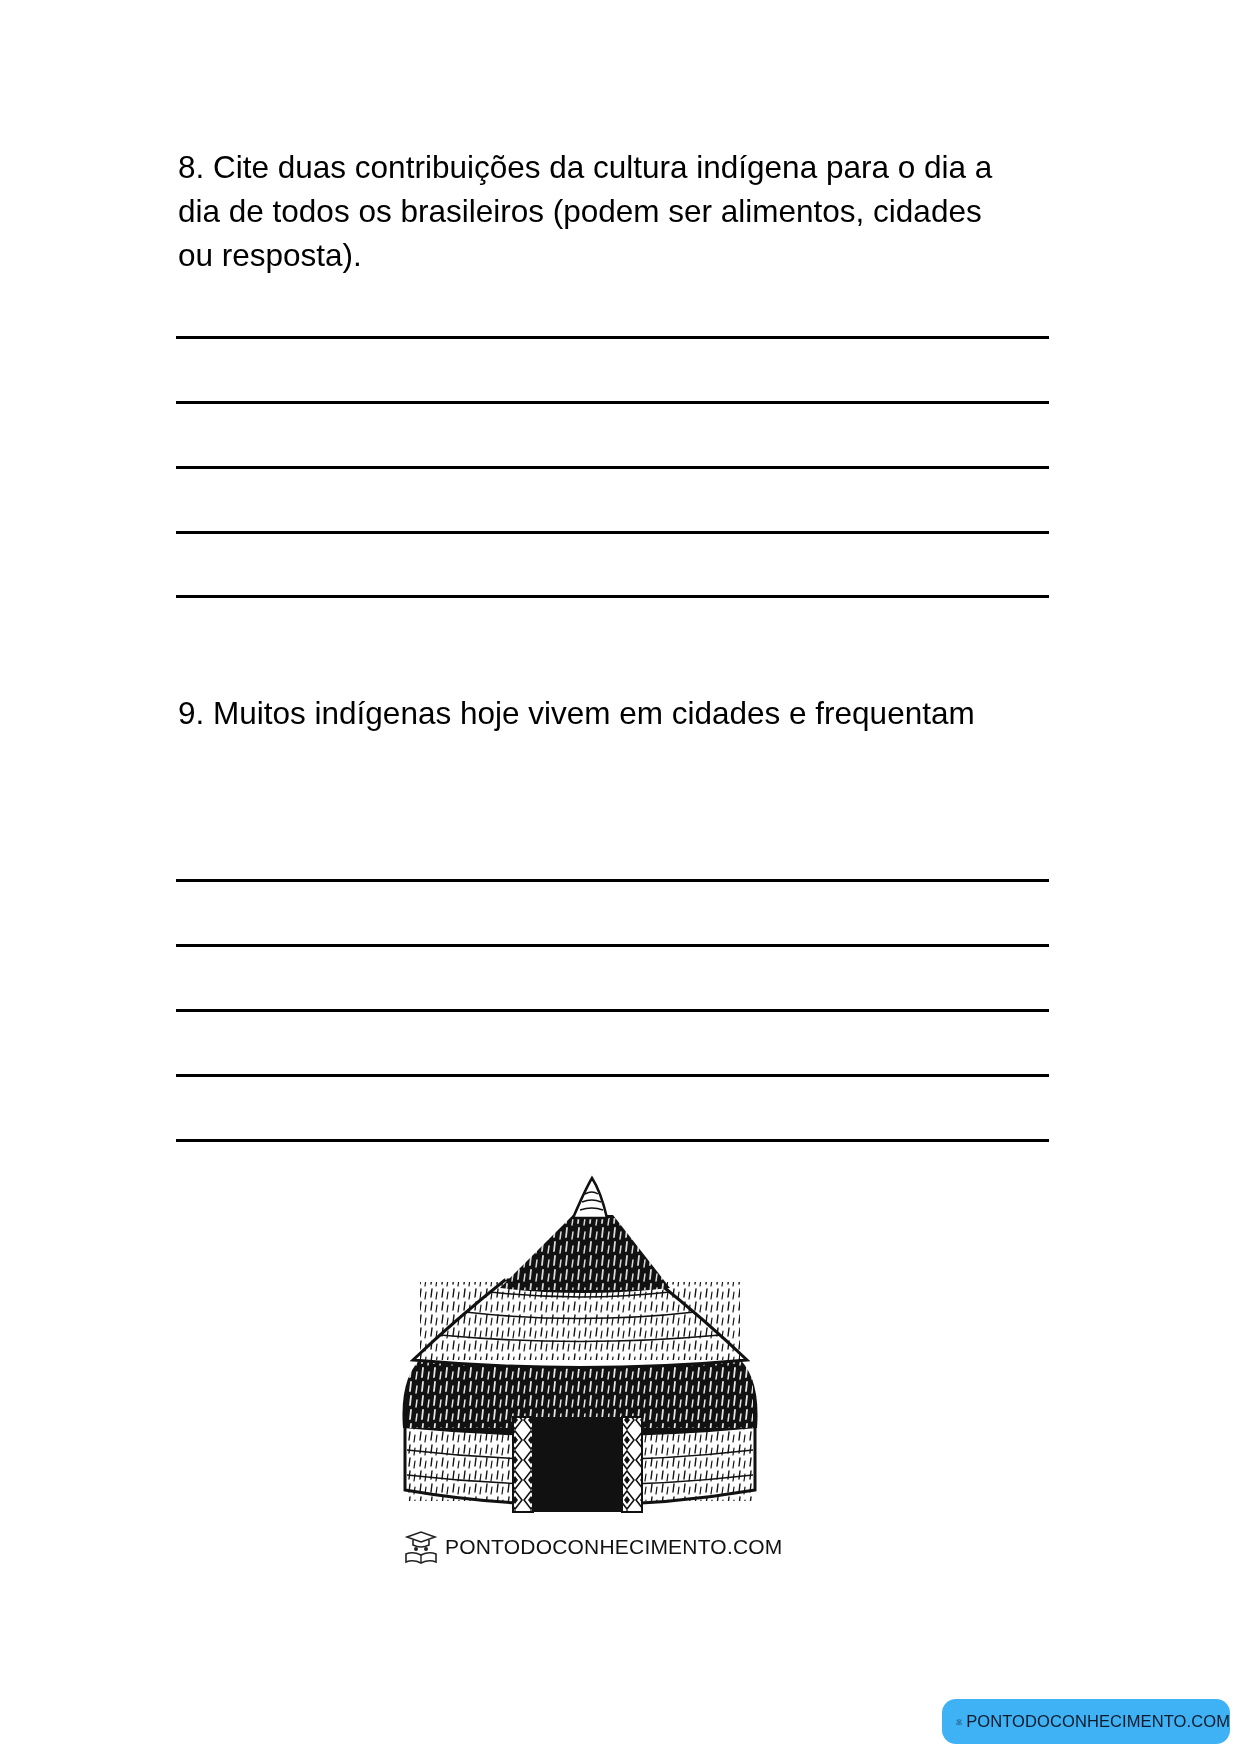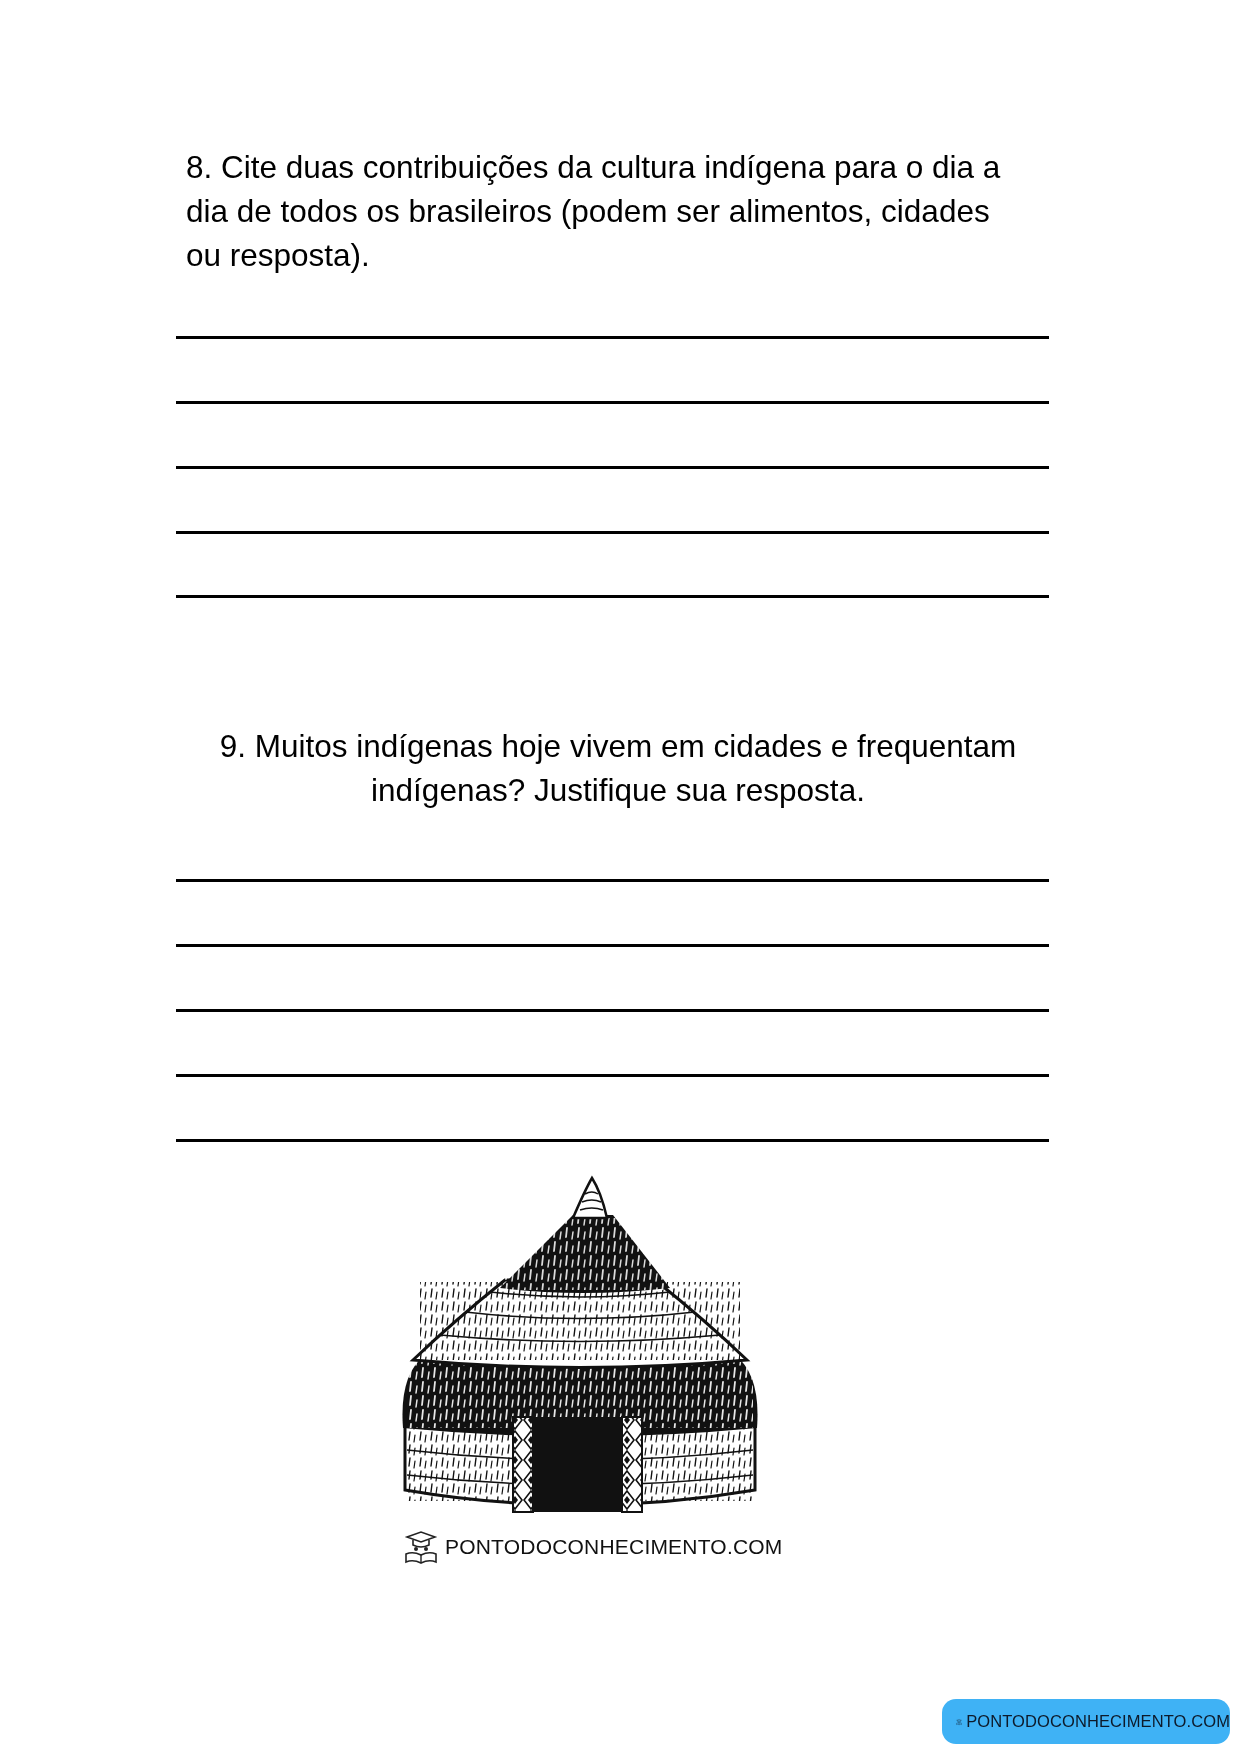--- a/index.html
+++ b/index.html
@@ -24,34 +24,33 @@
   }
   .badge {
     position: absolute; left: 942px; top: 1699px; width: 288px; height: 45px;
     border-radius: 14px; display: flex; align-items: center; box-sizing: border-box; padding-left: 14px;
   }
   .badge .badge-text { font-size: 16.5px; color: #0d1a2a; margin-left: 4px; letter-spacing: 0.1px; }
 </style>
 </head>
 <body>
 
-<div class="question" style="top:145px;margin-left:8px;">
+<div class="question" style="top:145px;">
   <span>8. Cite duas contribuições da cultura indígena para o dia a</span>
   <span>dia de todos os brasileiros (podem ser alimentos, cidades</span>
   <span>ou resposta).</span>
 </div>
 <div class="answer-line" style="top:336px;"></div>
 <div class="answer-line" style="top:401px;"></div>
 <div class="answer-line" style="top:466px;"></div>
 <div class="answer-line" style="top:531px;"></div>
 <div class="answer-line" style="top:595px;"></div>
 
-<div class="question" style="top:724px;text-align:center;">
+<div class="question" style="top:691px;">
   <span>9. Muitos indígenas hoje vivem em cidades e frequentam</span>
-  <span>indígenas? Justifique sua resposta.</span>
 </div>
 <div class="answer-line" style="top:879px;"></div>
 <div class="answer-line" style="top:944px;"></div>
 <div class="answer-line" style="top:1009px;"></div>
 <div class="answer-line" style="top:1074px;"></div>
 <div class="answer-line" style="top:1139px;"></div>
 
 <svg class="hut" viewBox="0 0 370 345">
   <defs>
     <pattern id="dashLight" width="12" height="14" patternUnits="userSpaceOnUse">

